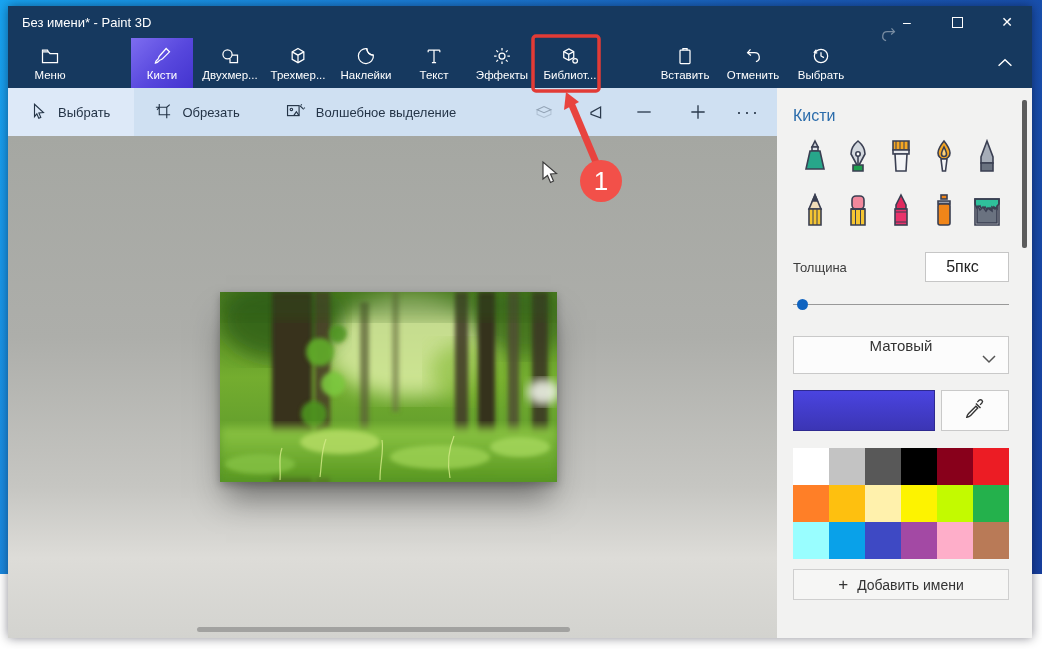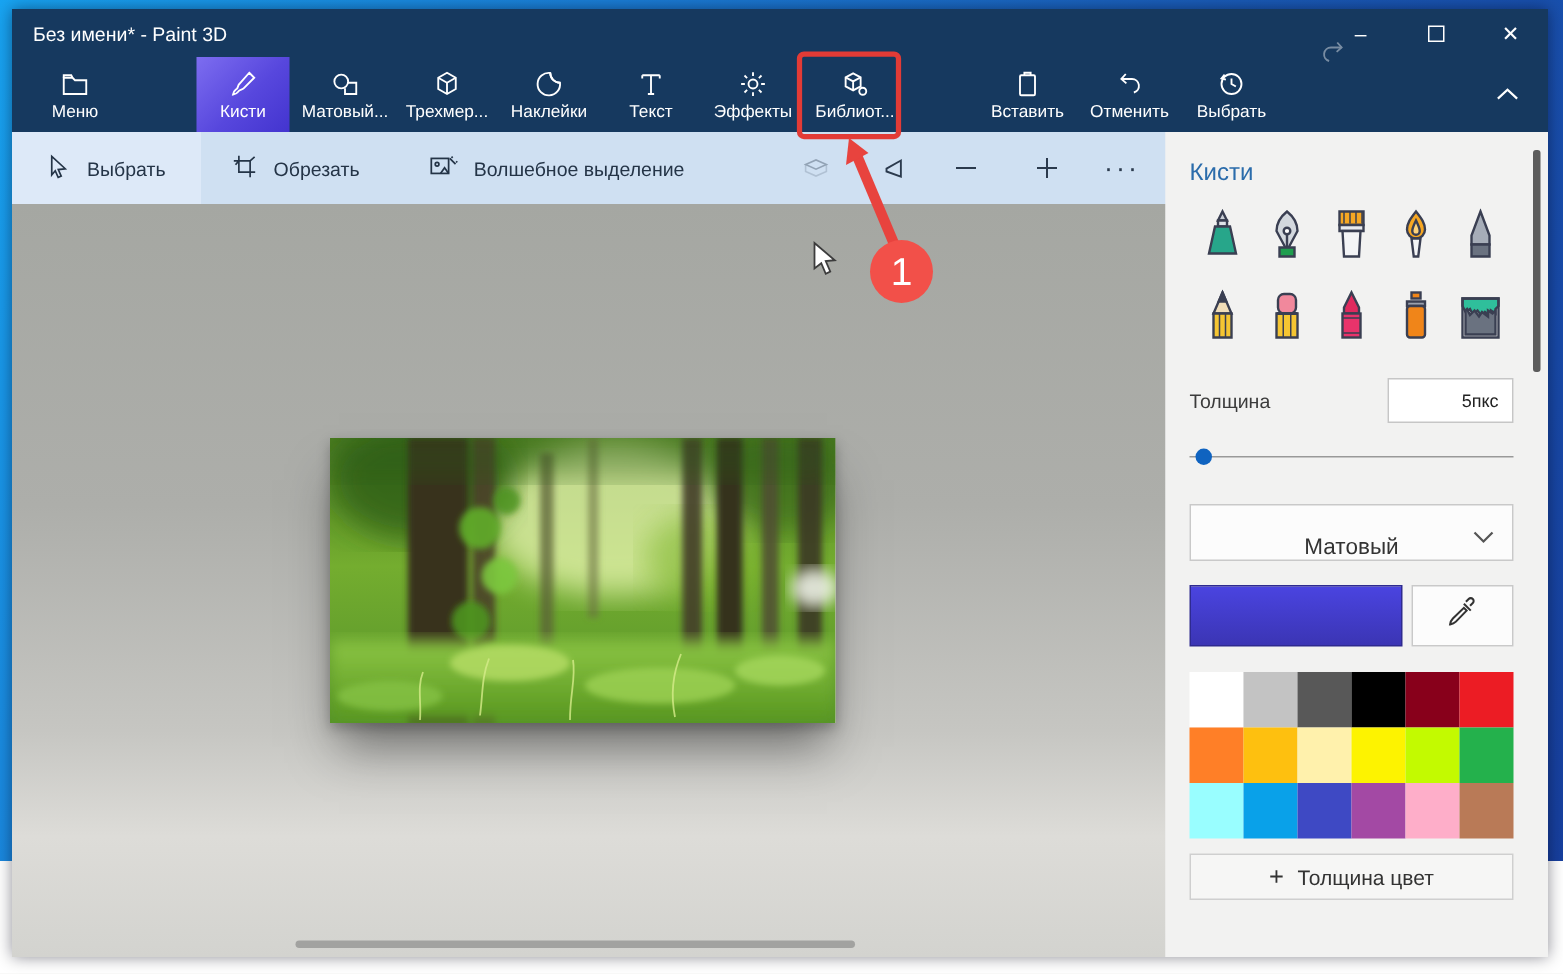--- a/index.html
+++ b/index.html
@@ -54,27 +54,27 @@
 
   
   .panel { width:255px; background:#f2f2f1; position:relative; padding:0 23px 0 16px; flex:0 0 auto; }
   .panel-title { color:#2b6cab; font-size:16px; margin-top:19px; }
   .brush-grid { margin-top:13px; display:grid; grid-template-columns:repeat(5,1fr); row-gap:16px;
     justify-items:center; }
   .brush-btn { width:36px; height:38px; display:flex; align-items:center; justify-content:center; cursor:pointer; }
   .thick-row { margin-top:22px; display:flex; align-items:center; justify-content:space-between; }
   .thick-label { font-size:13px; color:#3c3c3c; }
   .thick-input { width:84px; height:30px; background:#fff; border:1px solid #c6c6c6;
-    font-size:12px; color:#222; text-align:right; padding-right:9px; font-family:"Liberation Sans",sans-serif; }
+    font-size:16px; color:#222; text-align:center; padding-right:9px; font-family:"Liberation Sans",sans-serif; }
   .slider { margin-top:17px; position:relative; height:12px; cursor:pointer; }
   .slider-track { position:absolute; left:0; right:0; top:5px; height:1px; background:#999; }
   .slider-thumb { position:absolute; left:4px; top:0; width:11px; height:11px; border-radius:50%;
     background:#0f63c0; }
   .dropdown { margin-top:25px; height:38px; background:#fcfcfc; border:1px solid #c9c9c9;
-    display:flex; align-items:flex-end; justify-content:center; position:relative; cursor:pointer; }
+    display:flex; align-items:flex-start; justify-content:center; position:relative; cursor:pointer; }
   .dropdown-value { font-size:15px; color:#333; }
   .dropdown .dd-chevron { position:absolute; right:12px; top:13px; }
   .color-row { margin-top:16px; display:flex; justify-content:space-between; }
   .current-color { width:142px; height:41px; background:linear-gradient(180deg,#4a44e0 0%,#3b35b4 100%);
     border:1px solid #2e2a90; cursor:pointer; }
   .eyedropper-btn { width:68px; height:41px; background:#fcfcfc; border:1px solid #c9c9c9;
     display:flex; align-items:center; justify-content:center; cursor:pointer; }
   .palette { margin-top:17px; display:grid; grid-template-columns:repeat(6,36px); grid-auto-rows:37px; }
   .swatch { width:36px; height:37px; cursor:pointer; }
   .add-color-btn { margin-top:10px; height:31px; background:#f6f6f5; border:1px solid #cfcfcf;
@@ -121,21 +121,21 @@
           </span>
         <span class="rlabel">Кисти</span>
       </div>
       <div class="rtab">
         <span>
           <svg width="20" height="20" viewBox="0 0 24 24" fill="none" stroke="#fff" stroke-width="1.5">
               <circle cx="9" cy="10" r="5.5"></circle>
               <path d="M12 15.3V20h9v-9h-6.6"></path>
             </svg>
           </span>
-        <span class="rlabel">Матовый...</span>
+        <span class="rlabel">Двухмер...</span>
       </div>
       <div class="rtab">
         <span>
           <svg width="20" height="20" viewBox="0 0 24 24" fill="none" stroke="#fff" stroke-width="1.5">
               <path d="M12 3l7 4v9l-7 4-7-4V7z"></path>
               <path d="M5 7l7 4 7-4M12 11v9"></path>
             </svg>
           </span>
         <span class="rlabel">Трехмер...</span>
       </div>
@@ -464,21 +464,21 @@
           <span class="swatch" style="background: rgb(153, 254, 255);"></span>
           <span class="swatch" style="background: rgb(9, 161, 233);"></span>
           <span class="swatch" style="background: rgb(62, 73, 196);"></span>
           <span class="swatch" style="background: rgb(163, 73, 164);"></span>
           <span class="swatch" style="background: rgb(254, 174, 201);"></span>
           <span class="swatch" style="background: rgb(185, 122, 87);"></span>
         </div>
 
         <div class="add-color-btn">
           <span class="add-plus">+</span>
-          <span>Толщина цвет</span>
+          <span>Добавить имени</span>
         </div>
 
         <div class="panel-vscroll"></div>
       </div>
     </div>
   </div>
 
   <svg class="overlay" viewBox="0 0 1042 649">
     <rect x="533" y="36" width="66" height="55" rx="3" fill="none" stroke="#e23b36" stroke-width="3.5"></rect>
     <line x1="600" y1="172" x2="571" y2="103" stroke="#e8433e" stroke-width="7"></line>

